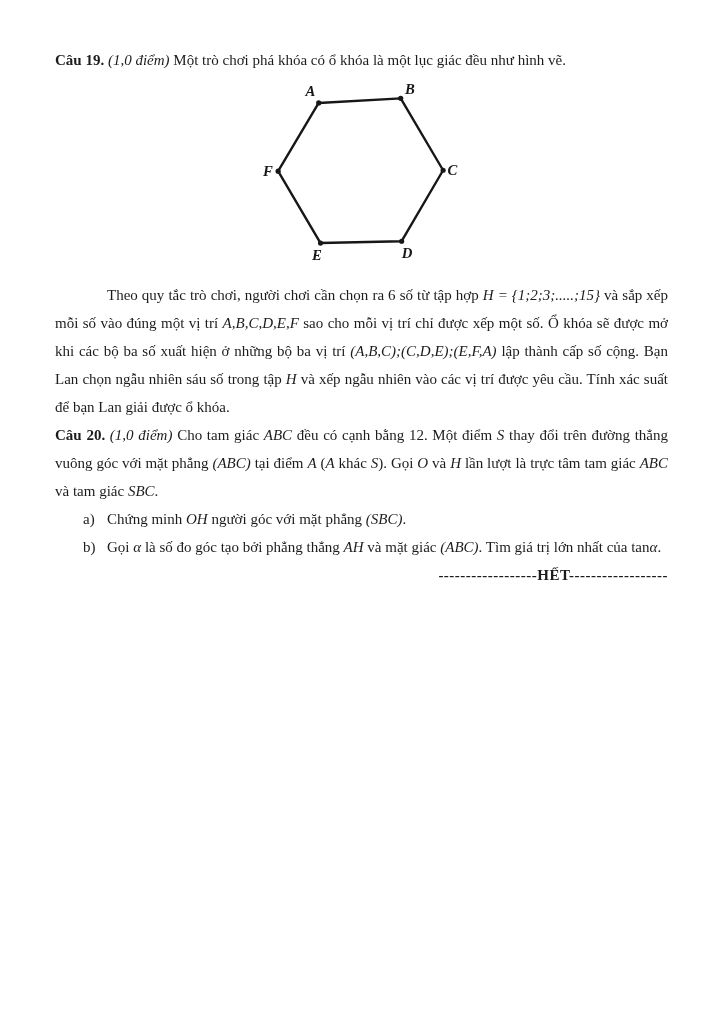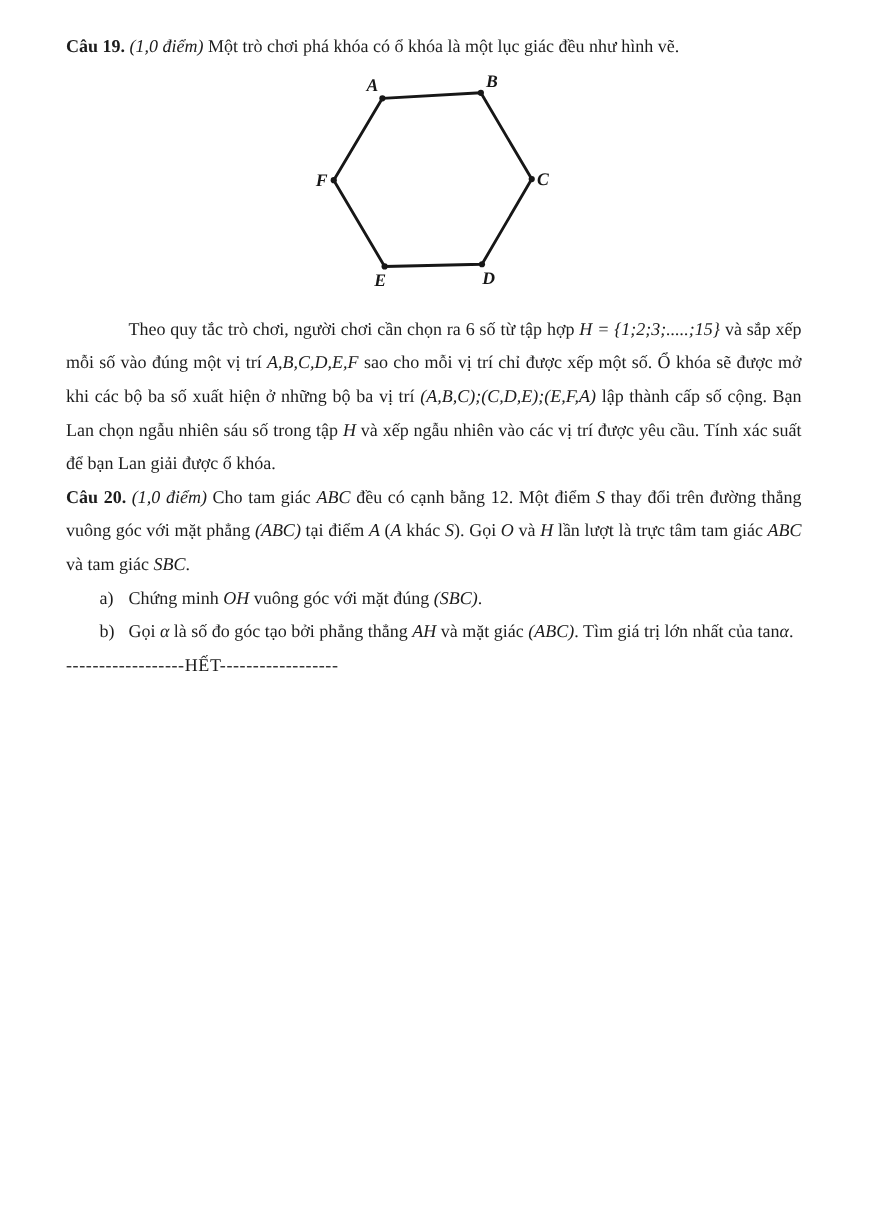--- a/index.html
+++ b/index.html
@@ -11,21 +11,21 @@
     width: 725px;
     height: 1024px;
     background: #ffffff;
     margin: 0 auto;
     position: relative;
     font-family: "Liberation Serif", "DejaVu Serif", serif;
     color: #1c1c1c;
     overflow: hidden;
   }
   .content {
-    padding: 25px 57px 0 55px;
+    padding: 46px 57px 0 55px;
     font-size: 15px;
     line-height: 28px;
     text-align: justify;
   }
   p.para { margin: 0; }
   .b { font-weight: bold; }
   .i { font-style: italic; }
   .indent-first { text-indent: 52px; }
   .figure {
     text-align: center;
@@ -54,22 +54,22 @@
   }
   .item-label {
     width: 24px;
     flex: 0 0 24px;
   }
   .item-text {
     flex: 1;
     text-align: justify;
   }
   .het-line {
-    text-align: left;
-    font-weight: normal;
+    text-align: right;
+    font-weight: bold;
     margin: 0;
     letter-spacing: 0.5px;
   }
 </style>
 </head>
 <body>
 
 <div class="page">
   <div class="content">
 
@@ -92,21 +92,21 @@
         <text class="vlabel" x="13" y="101">F</text>
       </svg>
     </div>
 
     <p class="para indent-first"><span>Theo quy tắc trò chơi, người chơi cần chọn ra 6 số từ tập hợp </span><span class="i">H = {1;2;3;.....;15}</span><span> và sắp xếp mỗi số vào đúng một vị trí </span><span class="i">A,B,C,D,E,F</span><span> sao cho mỗi vị trí chỉ được xếp một số. Ổ khóa sẽ được mở khi các bộ ba số xuất hiện ở những bộ ba vị trí </span><span class="i">(A,B,C);(C,D,E);(E,F,A)</span><span> lập thành cấp số cộng. Bạn Lan chọn ngẫu nhiên sáu số trong tập </span><span class="i">H</span><span> và xếp ngẫu nhiên vào các vị trí được yêu cầu. Tính xác suất để bạn Lan giải được ổ khóa.</span></p>
 
     <p class="para"><span class="b">Câu 20. </span><span class="i">(1,0 điểm) </span><span>Cho tam giác </span><span class="i">ABC</span><span> đều có cạnh bằng 12. Một điểm </span><span class="i">S</span><span> thay đổi trên đường thẳng vuông góc với mặt phẳng </span><span class="i">(ABC)</span><span> tại điểm </span><span class="i">A</span><span> (</span><span class="i">A</span><span> khác </span><span class="i">S</span><span>). Gọi </span><span class="i">O</span><span> và </span><span class="i">H</span><span> lần lượt là trực tâm tam giác </span><span class="i">ABC</span><span> và tam giác </span><span class="i">SBC</span><span>.</span></p>
 
     <div class="item">
       <span class="item-label">a)</span>
-      <span class="item-text"><span>Chứng minh </span><span class="i">OH</span><span> vuông góc với mặt đúng </span><span class="i">(SBC)</span><span>.</span></span>
+      <span class="item-text"><span>Chứng minh </span><span class="i">OH</span><span> người góc với mặt phẳng </span><span class="i">(SBC)</span><span>.</span></span>
     </div>
 
     <div class="item">
       <span class="item-label">b)</span>
       <span class="item-text"><span>Gọi </span><span class="i">α</span><span> là số đo góc tạo bởi phẳng thẳng </span><span class="i">AH</span><span> và mặt giác </span><span class="i">(ABC)</span><span>. Tìm giá trị lớn nhất của tan</span><span class="i">α</span><span>.</span></span>
     </div>
 
     <p class="het-line">------------------HẾT------------------</p>
 
   </div>

